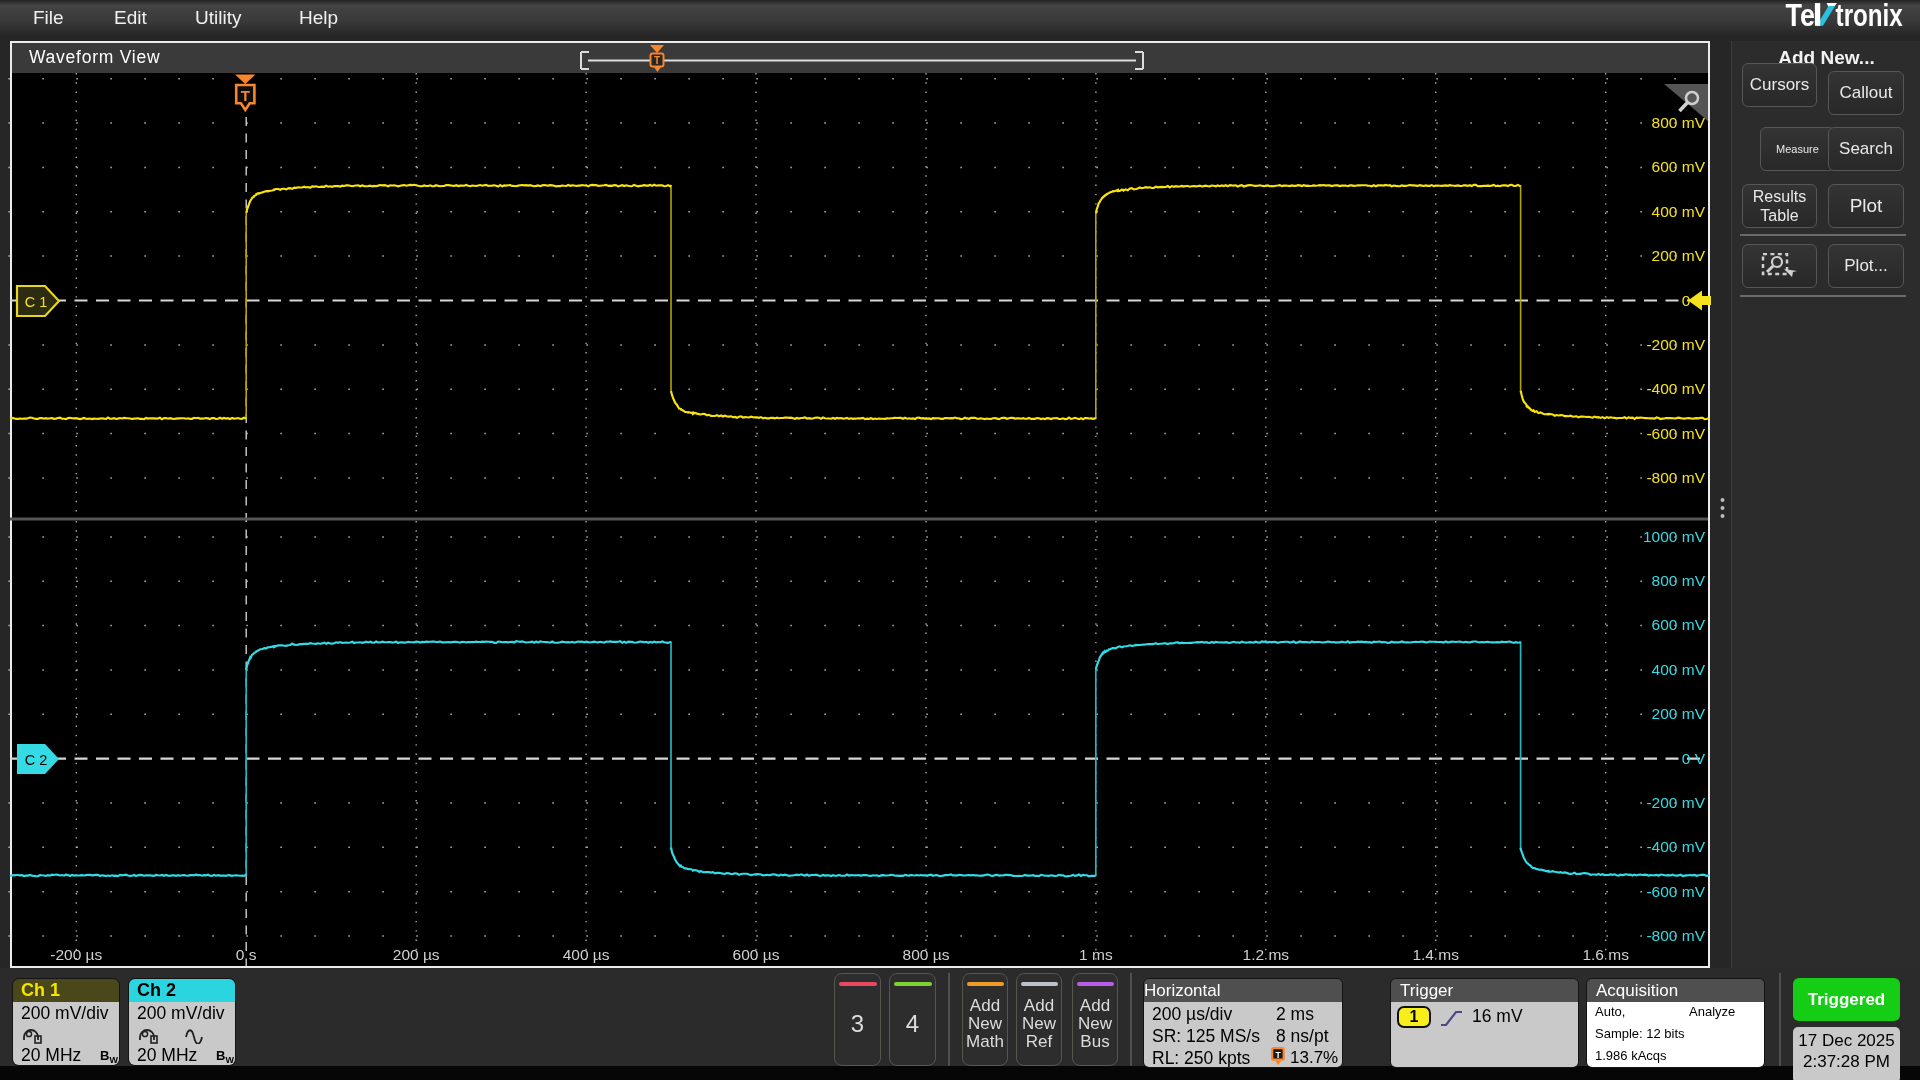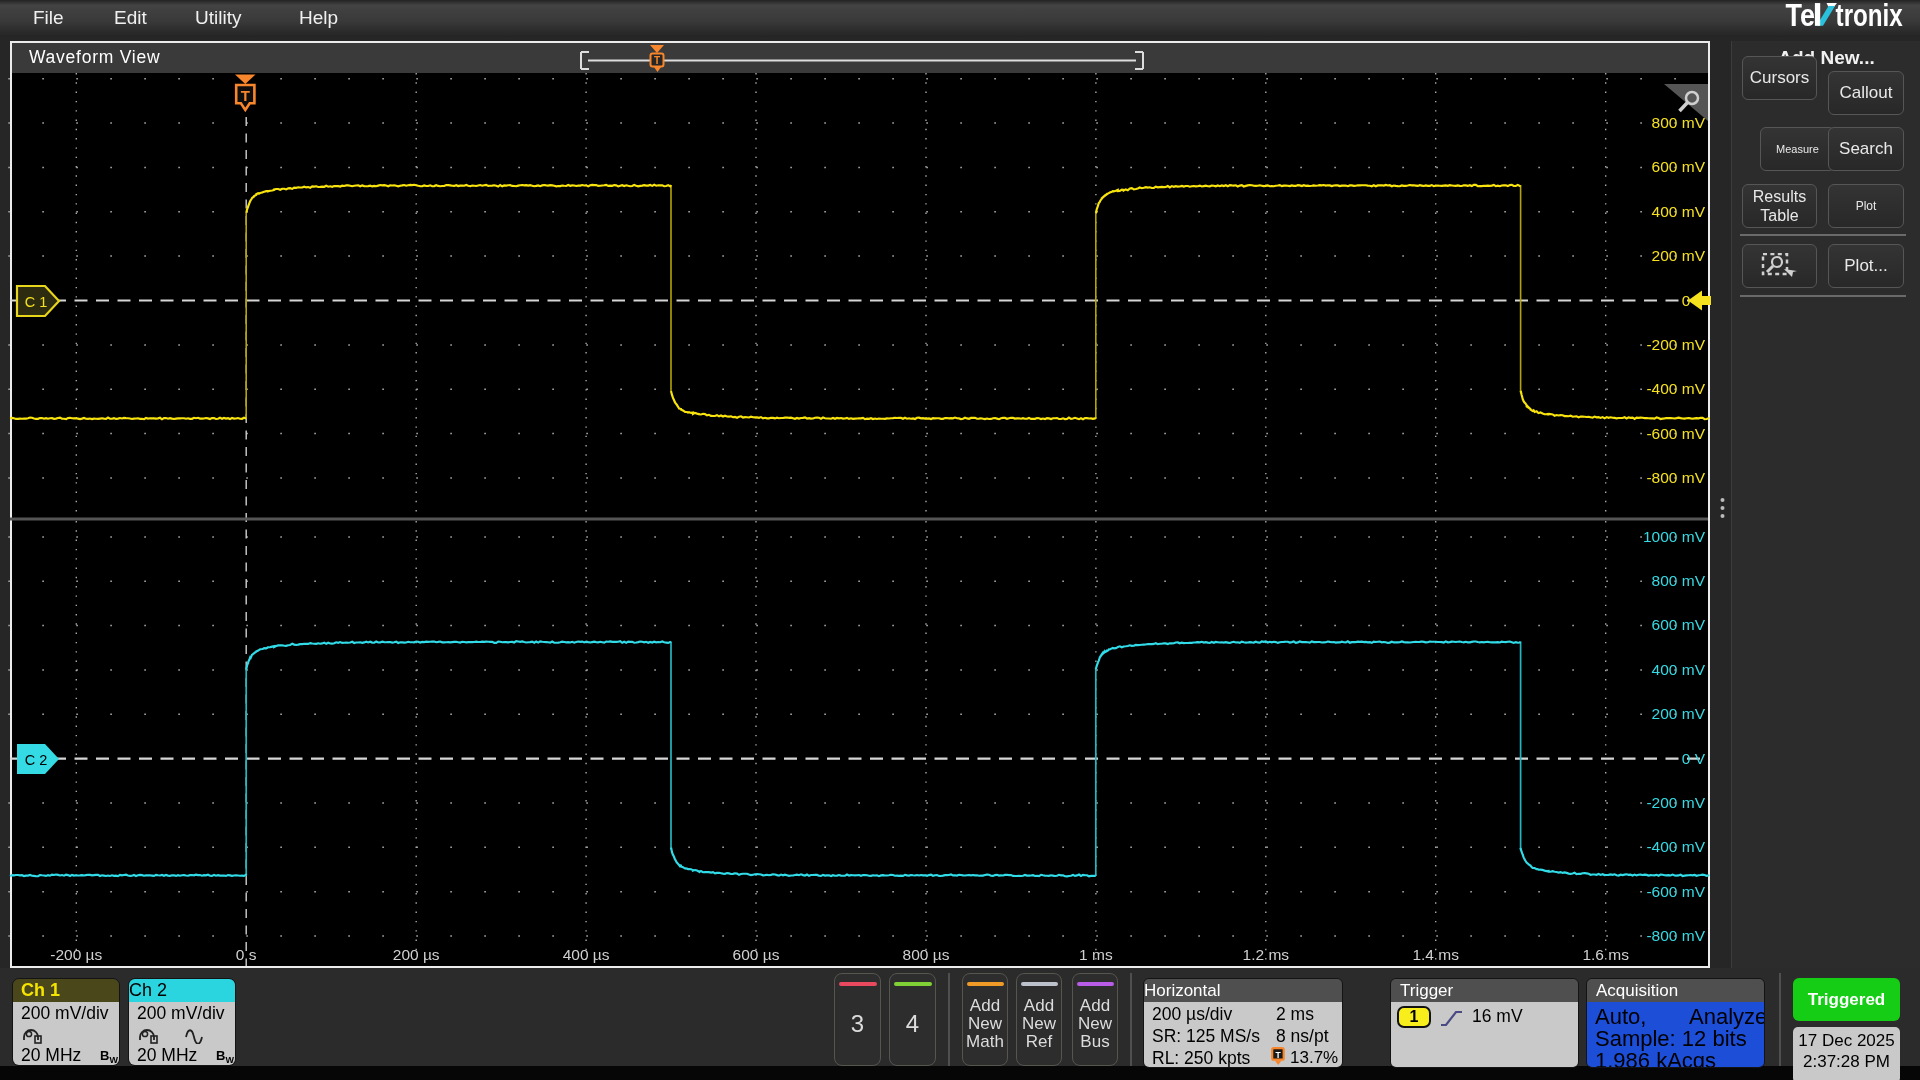--- a/index.html
+++ b/index.html
@@ -118,36 +118,36 @@
 <circle cx="1692" cy="98" r="6" fill="none" stroke="#cfcfcf" stroke-width="2.5"></circle>
 <path d="M1687.5 102.5l-8 8.5" stroke="#cfcfcf" stroke-width="3.5"></path>
 
 <circle cx="1722.5" cy="500" r="2" fill="#bbb"></circle>
     <circle cx="1722.5" cy="508" r="2" fill="#bbb"></circle>
     <circle cx="1722.5" cy="516" r="2" fill="#bbb"></circle>
 </svg>
 
 <div class="abs" style="left:1731px;top:41px;width:189px;height:934px;background:#2c2c2c;border-left:1px solid #3c3c3c">
  <div class="abs" style="left:0;top:6px;width:189px;text-align:center;color:#f2f2f2;font-size:19px;font-weight:bold">Add New...</div>
- <div class="abs" style="left:10px;top:15px;width:75px;height:44px;background:linear-gradient(#343434,#282828);border:1.5px solid #565656;border-radius:6px;color:#e8e8e8;font-size:17px">
+ <div class="abs" style="left:10px;top:22px;width:75px;height:44px;background:linear-gradient(#343434,#282828);border:1.5px solid #565656;border-radius:6px;color:#e8e8e8;font-size:17px">
       <div style="display:flex;align-items:center;justify-content:center;height:100%">Cursors</div>
     </div>
  <div class="abs" style="left:96px;top:30px;width:76px;height:44px;background:linear-gradient(#343434,#282828);border:1.5px solid #565656;border-radius:6px;color:#e8e8e8;font-size:17px">
       <div style="display:flex;align-items:center;justify-content:center;height:100%">Callout</div>
     </div>
  <div class="abs" style="left:28px;top:86px;width:75px;height:44px;background:linear-gradient(#343434,#282828);border:1.5px solid #565656;border-radius:6px;color:#e8e8e8;font-size:11px">
       <div style="display:flex;align-items:center;justify-content:center;height:100%">Measure</div>
     </div>
  <div class="abs" style="left:96px;top:86px;width:76px;height:44px;background:linear-gradient(#343434,#282828);border:1.5px solid #565656;border-radius:6px;color:#e8e8e8;font-size:17px">
       <div style="display:flex;align-items:center;justify-content:center;height:100%">Search</div>
     </div>
  <div class="abs" style="left:10px;top:143px;width:75px;height:44px;background:linear-gradient(#343434,#282828);border:1.5px solid #565656;border-radius:6px;color:#e8e8e8;font-size:16px">
       <div style="display:flex;align-items:center;justify-content:center;height:100%;text-align:center;line-height:19px">Results<br>Table</div>
     </div>
- <div class="abs" style="left:96px;top:143px;width:76px;height:44px;background:linear-gradient(#343434,#282828);border:1.5px solid #565656;border-radius:6px;color:#e8e8e8;font-size:12px">
+ <div class="abs" style="left:96px;top:143px;width:76px;height:44px;background:linear-gradient(#343434,#282828);border:1.5px solid #565656;border-radius:6px;color:#e8e8e8;font-size:19px">
       <div style="display:flex;align-items:center;justify-content:center;height:100%">Plot</div>
     </div>
  <div class="abs" style="left:8px;top:193px;width:166px;height:1.5px;background:#6a6a6a"></div>
  <div class="abs" style="left:10px;top:203px;width:75px;height:44px;background:linear-gradient(#343434,#282828);border:1.5px solid #565656;border-radius:6px;color:#e8e8e8;font-size:17px">
       <div style="display:flex;align-items:center;justify-content:center;height:100%"></div>
     </div>
  <div class="abs" style="left:96px;top:203px;width:76px;height:44px;background:linear-gradient(#343434,#282828);border:1.5px solid #565656;border-radius:6px;color:#e8e8e8;font-size:17px">
       <div style="display:flex;align-items:center;justify-content:center;height:100%">Plot...</div>
     </div>
  <div class="abs" style="left:8px;top:254px;width:166px;height:1.5px;background:#6a6a6a"></div>
@@ -168,21 +168,21 @@
       <svg class="abs" style="left:8px;top:25px" width="26" height="17">
         <path d="M3 13v-3a7 7 0 0 1 14 0v3" stroke="#222" stroke-width="1.8" fill="none"></path>
         <rect x="14" y="9" width="6" height="7" fill="none" stroke="#222" stroke-width="1.6"></rect>
         <circle cx="8" cy="7" r="2.6" fill="none" stroke="#222" stroke-width="1.5"></circle>
       </svg>
       <span class="abs" style="left:8px;top:43px">20 MHz</span>
       <span class="abs" style="left:87px;top:46px;font-size:13px;font-weight:bold">B<span style="font-size:9px;vertical-align:-3px">W</span></span>
     </div>
   </div>
 <div class="abs" style="left:128px;top:978px;width:108px;height:88px;border-radius:7px;overflow:hidden;border:1px solid #141414">
-    <div style="height:23px;background:#2bd5df;color:#000;font-size:18px;font-weight:normal;line-height:22px">Ch 2</div>
+    <div style="height:23px;background:#2bd5df;color:#000;font-size:18px;font-weight:bold;padding-left:8px;line-height:22px">Ch 2</div>
     <div style="height:65px;background:#c9c9c9;color:#000;font-size:17.5px;position:relative">
       <span class="abs" style="left:8px;top:1px">200 mV/div</span>
       <svg class="abs" style="left:8px;top:25px" width="26" height="17">
         <path d="M3 13v-3a7 7 0 0 1 14 0v3" stroke="#222" stroke-width="1.8" fill="none"></path>
         <rect x="14" y="9" width="6" height="7" fill="none" stroke="#222" stroke-width="1.6"></rect>
         <circle cx="8" cy="7" r="2.6" fill="none" stroke="#222" stroke-width="1.5"></circle>
       </svg>
       <svg class="abs" style="left:53px;top:24px" width="26" height="18">
         <path d="M2 13c2-9 6-9 8 0s6 9 8 0" transform="translate(2,-2)" stroke="#222" stroke-width="1.8" fill="none"></path>
       </svg>
@@ -243,21 +243,21 @@
     <div style="height:67px;background:#c9c9c9;color:#000;font-size:17.5px;position:relative">
       <div class="abs" style="left:6px;top:4px;width:34px;height:22px;background:#f8ee1c;border:2px solid #111;border-radius:7px;color:#000;font-size:16px;font-weight:bold;text-align:center;line-height:18px">1</div>
 <svg class="abs" style="left:48px;top:6px" width="26" height="20">
         <path d="M2 17h5l10-13h6" stroke="#4a4a85" stroke-width="2.2" fill="none"></path>
       </svg>
 <span class="abs" style="left:81px;top:4px">16 mV</span>
     </div>
   </div>
 <div class="abs" style="left:1586px;top:978px;width:179px;height:90px;border-radius:6px;overflow:hidden;border:1px solid #141414">
     <div style="height:23px;background:#4f4f4f;color:#fff;font-size:17px;padding-left:9px;line-height:23px">Acquisition</div>
-    <div style="height:67px;background:#1d4ed8;color:#000;font-size:22px;position:relative">
+    <div style="height:67px;background:#ffffff;color:#000;font-size:13px;position:relative">
       <span class="abs" style="left:8px;top:2px">Auto,</span>
       <span class="abs" style="left:102px;top:2px">Analyze</span>
 <span class="abs" style="left:8px;top:24px">Sample: 12 bits</span>
 <span class="abs" style="left:8px;top:46px">1.986 kAcqs</span>
     </div>
   </div>
 <div class="abs" style="left:1779px;top:973px;width:2px;height:93px;background:#4f4f4f"></div>
 <div class="abs" style="left:1793px;top:978px;width:107px;height:43px;background:#16cd16;border-radius:6px;color:#fff;font-size:17px;font-weight:bold;text-align:center;line-height:43px">Triggered</div>
 <div class="abs" style="left:1793px;top:1027px;width:107px;height:56px;background:#c9c9c9;border-radius:5px;color:#000;font-size:17px;text-align:center;line-height:21px;padding-top:3px">17 Dec 2025<br>2:37:28 PM</div>
 </body></html>

